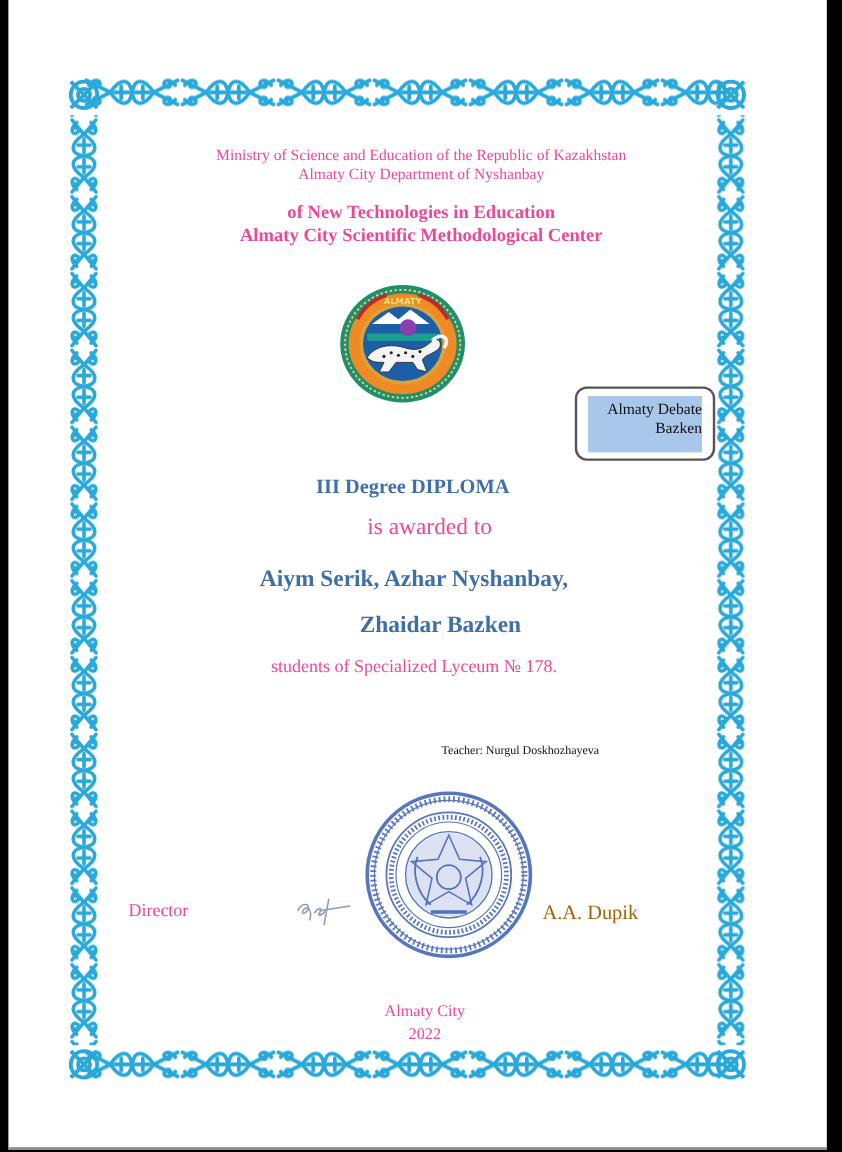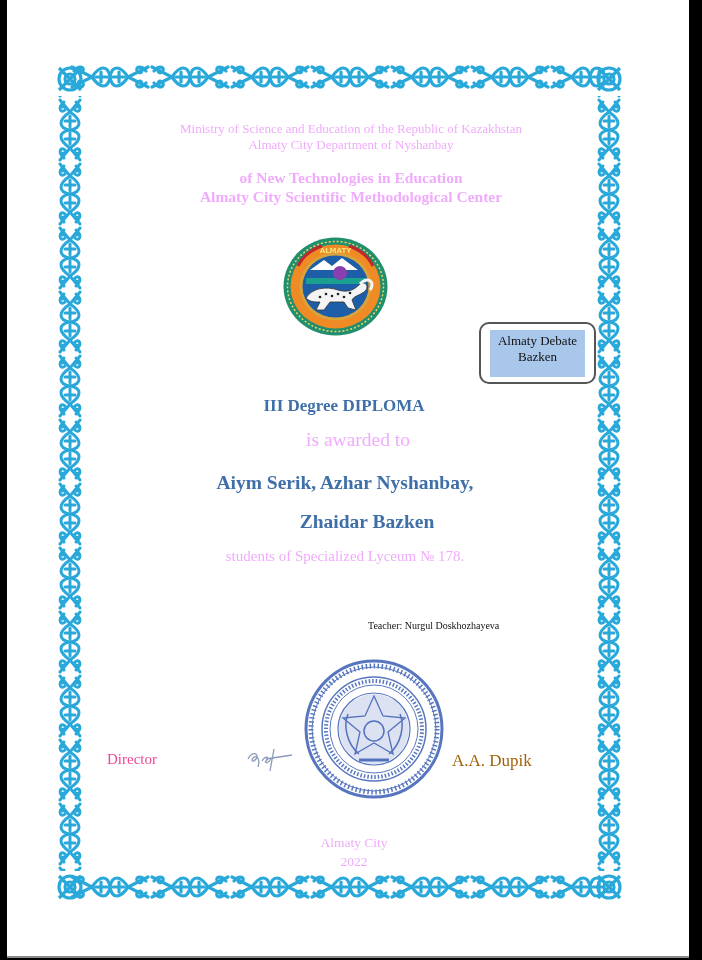--- a/index.html
+++ b/index.html
@@ -8,31 +8,31 @@
     font-family: "Liberation Serif", "DejaVu Serif", serif;
   }
   .page {
     position: absolute; left: 7px; top: 0; width: 682px; height: 958px;
     background: #ffffff;
   }
   .bottom-line {
     position: absolute; left: 7px; top: 956px; width: 682px; height: 2px; background: #8a8a8a;
   }
   .frame-svg { position: absolute; left: 0; top: 0; }
-  .txt { position: absolute; left: 0; width: 702px; text-align: center; color: #f0abfc; white-space: nowrap; }
+  .txt { position: absolute; left: 0; width: 702px; text-align: center; color: #ec4899; white-space: nowrap; }
   .ministry { top: 121px; font-size: 13px; line-height: 16px; }
   .center-name { top: 168px; font-size: 15.5px; font-weight: bold; line-height: 19px; }
   .emblem { position: absolute; left: 282px; top: 236px; width: 107px; height: 101px; }
   .contest-box {
     position: absolute; left: 479px; top: 322px; width: 117px; height: 62px;
     border: 2px solid #555; border-radius: 10px; box-sizing: border-box; background: #fff;
   }
   .contest-inner {
     position: absolute; left: 9px; top: 6px; width: 95px; height: 47px;
-    background: #a8c7ea; text-align: center; font-size: 13px; line-height: 16px; color: #111;
+    background: #a8c7ea; text-align: right; font-size: 13px; line-height: 16px; color: #111;
     padding-top: 3px; box-sizing: border-box;
   }
   .degree { top: 396px; font-size: 17px; font-weight: bold; color: #3f6fa8; left: -7px; }
   .awarded { top: 429px; font-size: 19.5px; left: 7px; }
   .names1 { top: 472px; font-size: 19.5px; font-weight: bold; color: #3f6fa8; left: -6px; }
   .names2 { top: 511px; font-size: 19.5px; font-weight: bold; color: #3f6fa8; left: 16px; }
   .students { top: 548px; font-size: 15px; left: -6px; }
   .teacher { position: absolute; left: 368px; top: 620px; font-size: 10px; color: #111; white-space: nowrap; }
   .director { position: absolute; left: 107px; top: 751px; font-size: 15px; color: #ec4899; }
   .dupik { position: absolute; left: 452px; top: 751px; font-size: 17px; color: #a16207; }

